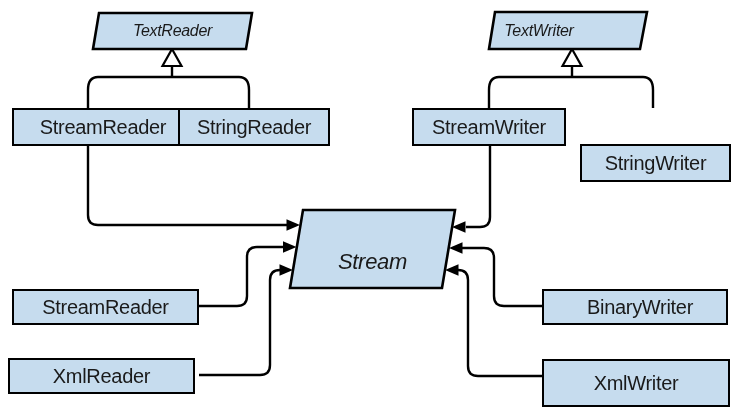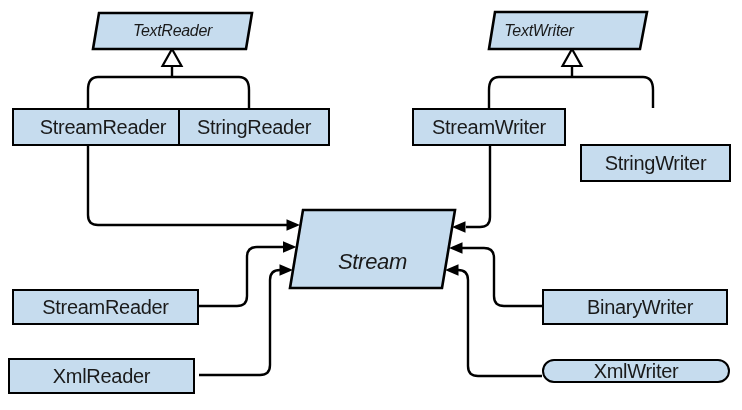--- a/index.html
+++ b/index.html
@@ -52,21 +52,21 @@
   }
 
   
   .n-streamreader { left: 12px;  top: 108px; width: 182px; height: 38px; }
   .n-stringreader { left: 178px; top: 108px; width: 152px; height: 38px; }
   .n-streamwriter { left: 412px; top: 108px; width: 154px; height: 38px; }
   .n-stringwriter { left: 580px; top: 108px; width: 151px; height: 38px; margin-top: 36px; }
   .n-binaryreader { left: 12px;  top: 289px; width: 187px; height: 36px; }
   .n-xmlreader    { left: 8px;  top: 358px; width: 187px; height: 36px; }
   .n-binarywriter { left: 542px; top: 289px; width: 186px; height: 36px; padding-left: 10px; }
-  .n-xmlwriter    { left: 542px; top: 359px; width: 188px; height: 24px; border-radius: 12px; }
+  .n-xmlwriter    { left: 542px; top: 359px; width: 188px; height: 48px; }
 
   
   .l-textreader { left: 93px;  top: 12px;  width: 159px; height: 37px; }
   .l-textwriter { left: 460px; top: 12px;  width: 158px; height: 38px; }
   .l-stream     { left: 290px; top: 223px; width: 165px; height: 78px; font-size: 22px; }
 </style>
 </head>
 <body>
 
 <div id="stage" style="--bg: #ffffff; --node-fill: #c6dcee; --node-border: #000000; --line: #000000;">

